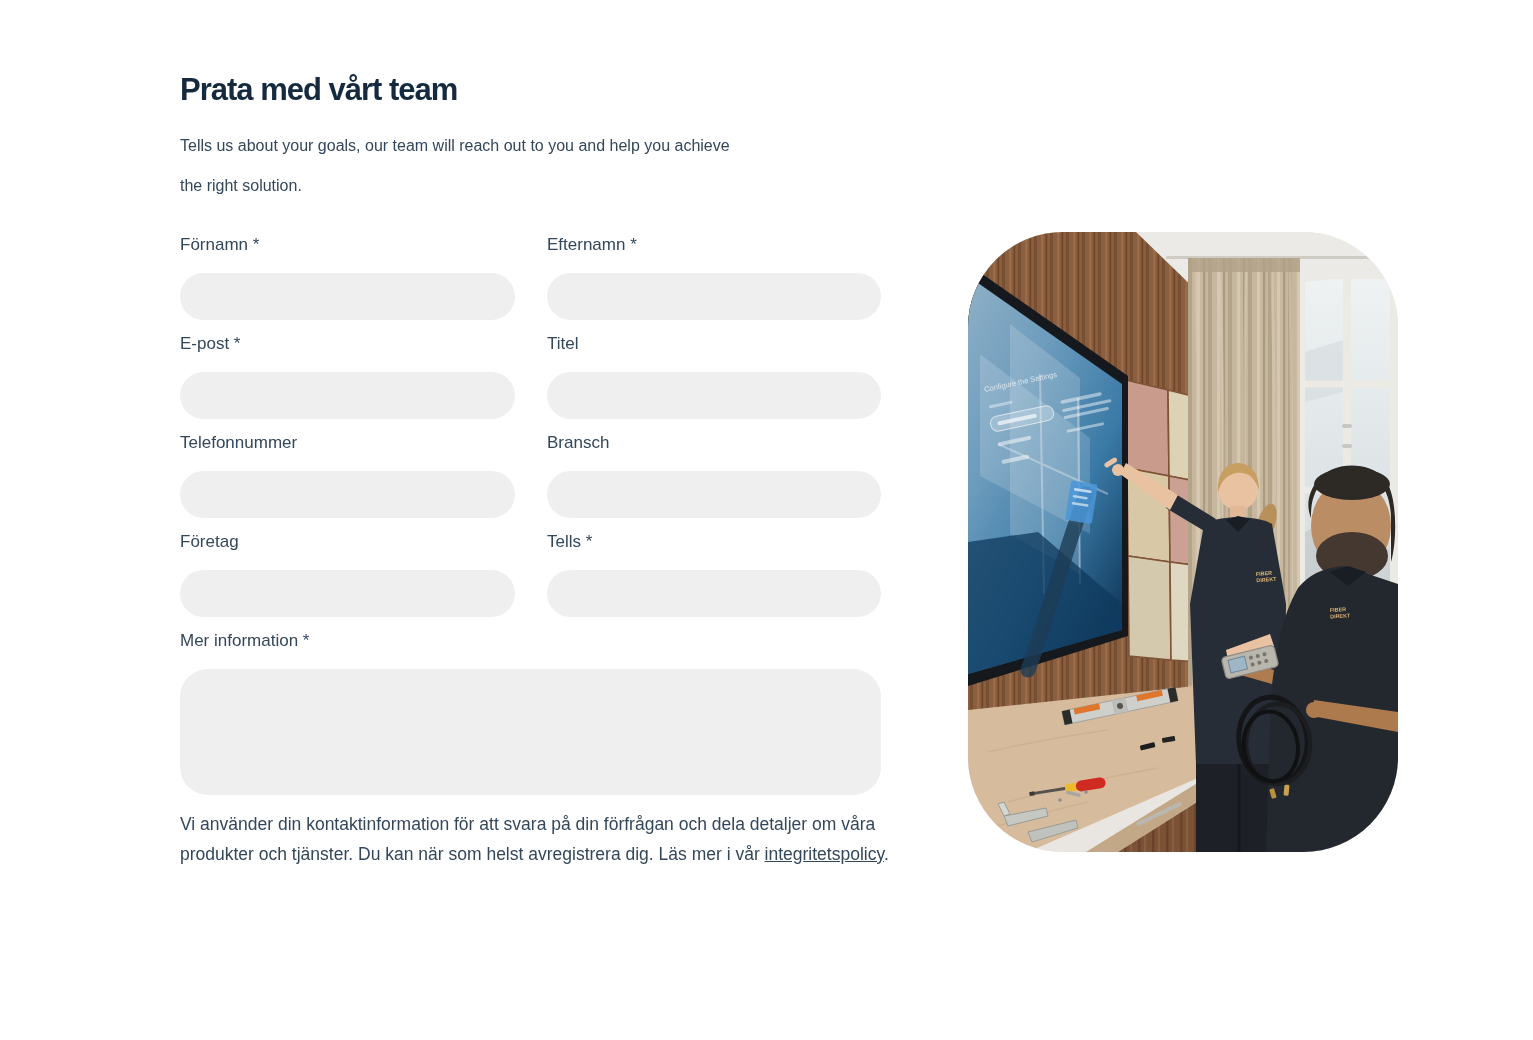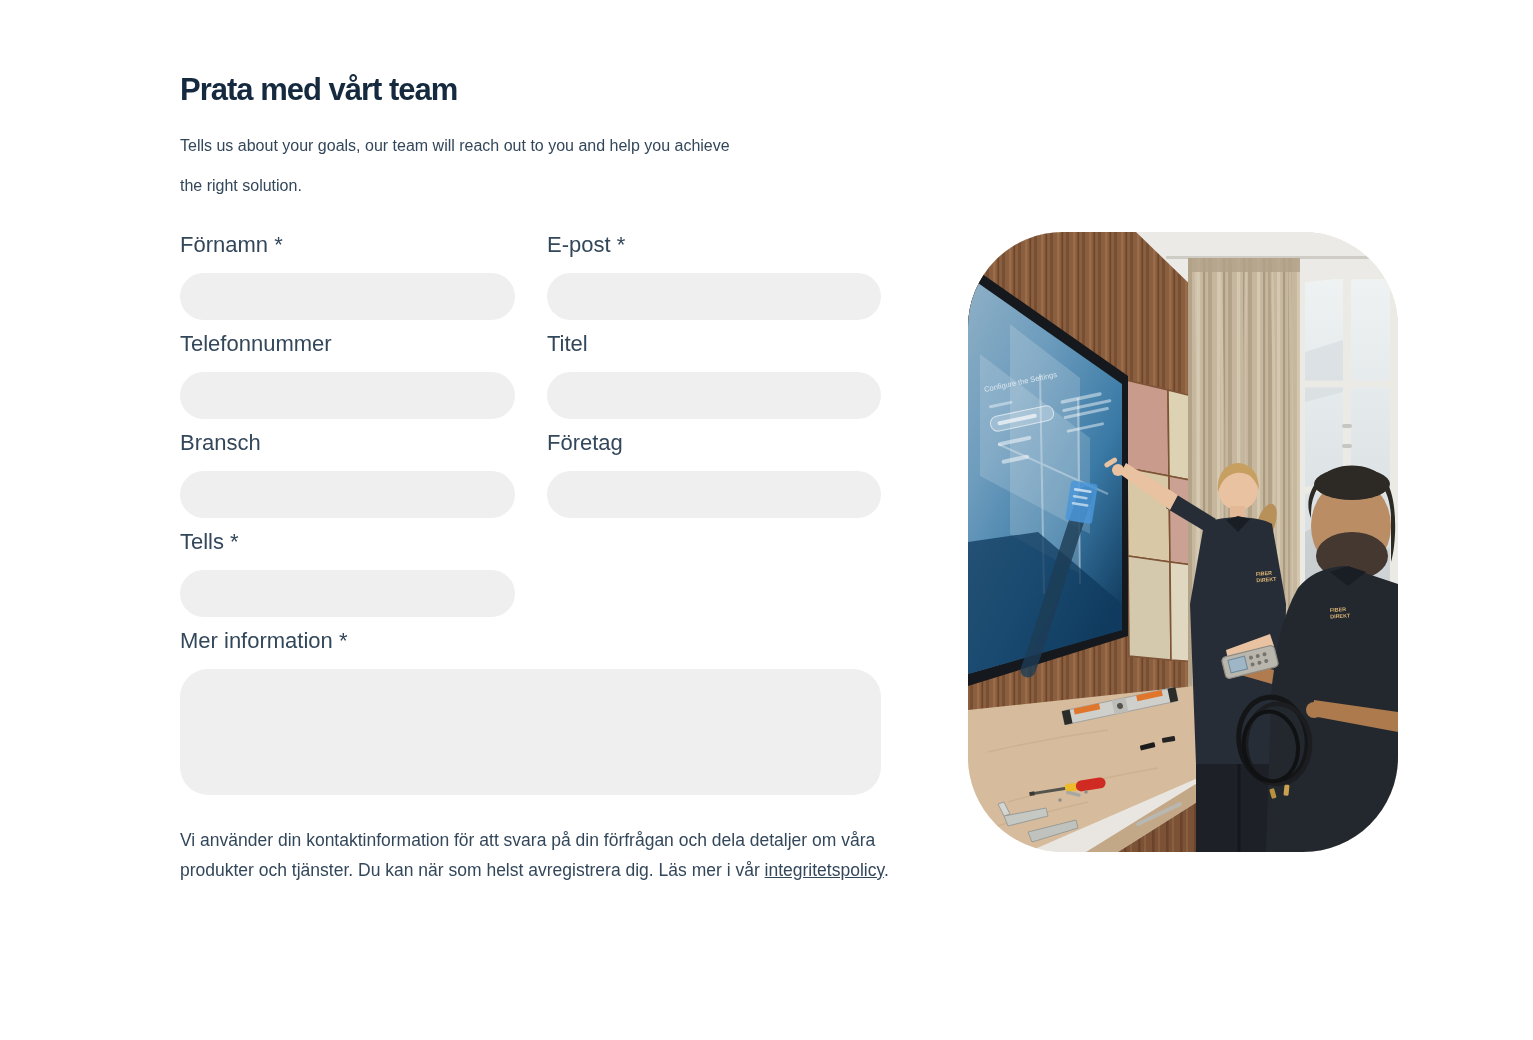--- a/index.html
+++ b/index.html
@@ -22,39 +22,39 @@
     margin-top:18px;max-width:565px;
     font-size:16px;line-height:40px;color:var(--c-body);
   }
 
   form.grid{
     margin-top:28px;
     display:grid;grid-template-columns:335px 334px;
     column-gap:32px;row-gap:13px;
   }
   .field label{
-    display:block;font-size:22px;color:var(--c-body);
+    display:block;font-size:17px;color:var(--c-body);
     margin-bottom:17px;line-height:22px;
   }
   .pill{
     width:100%;height:47px;border:none;outline:none;
     background:var(--c-field);border-radius:24px;
     font-family:inherit;font-size:16px;color:var(--c-body);
     padding:0 20px;display:block;
   }
   .field-full{grid-column:1 / span 2;margin-top:0;}
   textarea.box{
     width:100%;height:126px;border:none;outline:none;resize:none;
     background:var(--c-field);border-radius:28px;
     font-family:inherit;font-size:16px;color:var(--c-body);
     padding:16px 22px;display:block;
   }
 
   p.privacy{
-    margin-top:30px;width:712px;
+    margin-top:14px;width:712px;
     font-size:17.5px;line-height:30px;color:var(--c-body);
   }
   p.privacy a{color:var(--c-link);text-decoration:underline;cursor:pointer;}
 
   .photo{
     position:absolute;left:968px;top:232px;width:430px;height:620px;
     border-radius:95px;overflow:hidden;background:#e9e6e1;
   }
   .photo svg{display:block;width:100%;height:100%;}
 </style>
@@ -64,29 +64,33 @@
 <div class="content">
   <h1 class="title">Prata med vårt team</h1>
   <p class="subtitle">Tells us about your goals, our team will reach out to you and help you achieve the right solution.</p>
 
   <form class="grid">
     <div class="field">
       <label>Förnamn *</label>
       <input class="pill" type="text" style="">
     </div>
     <div class="field">
+      <label>Efternamn *</label>
+      <input class="pill" type="text" style="">
+    </div>
+    <div class="field">
       <label>E-post *</label>
       <input class="pill" type="text" style="">
     </div>
     <div class="field">
+      <label>Titel</label>
+      <input class="pill" type="text" style="">
+    </div>
+    <div class="field">
       <label>Telefonnummer</label>
-      <input class="pill" type="text" style="">
-    </div>
-    <div class="field">
-      <label>Titel</label>
       <input class="pill" type="text" style="">
     </div>
     <div class="field">
       <label>Bransch</label>
       <input class="pill" type="text" style="">
     </div>
     <div class="field">
       <label>Företag</label>
       <input class="pill" type="text" style="">
     </div>

